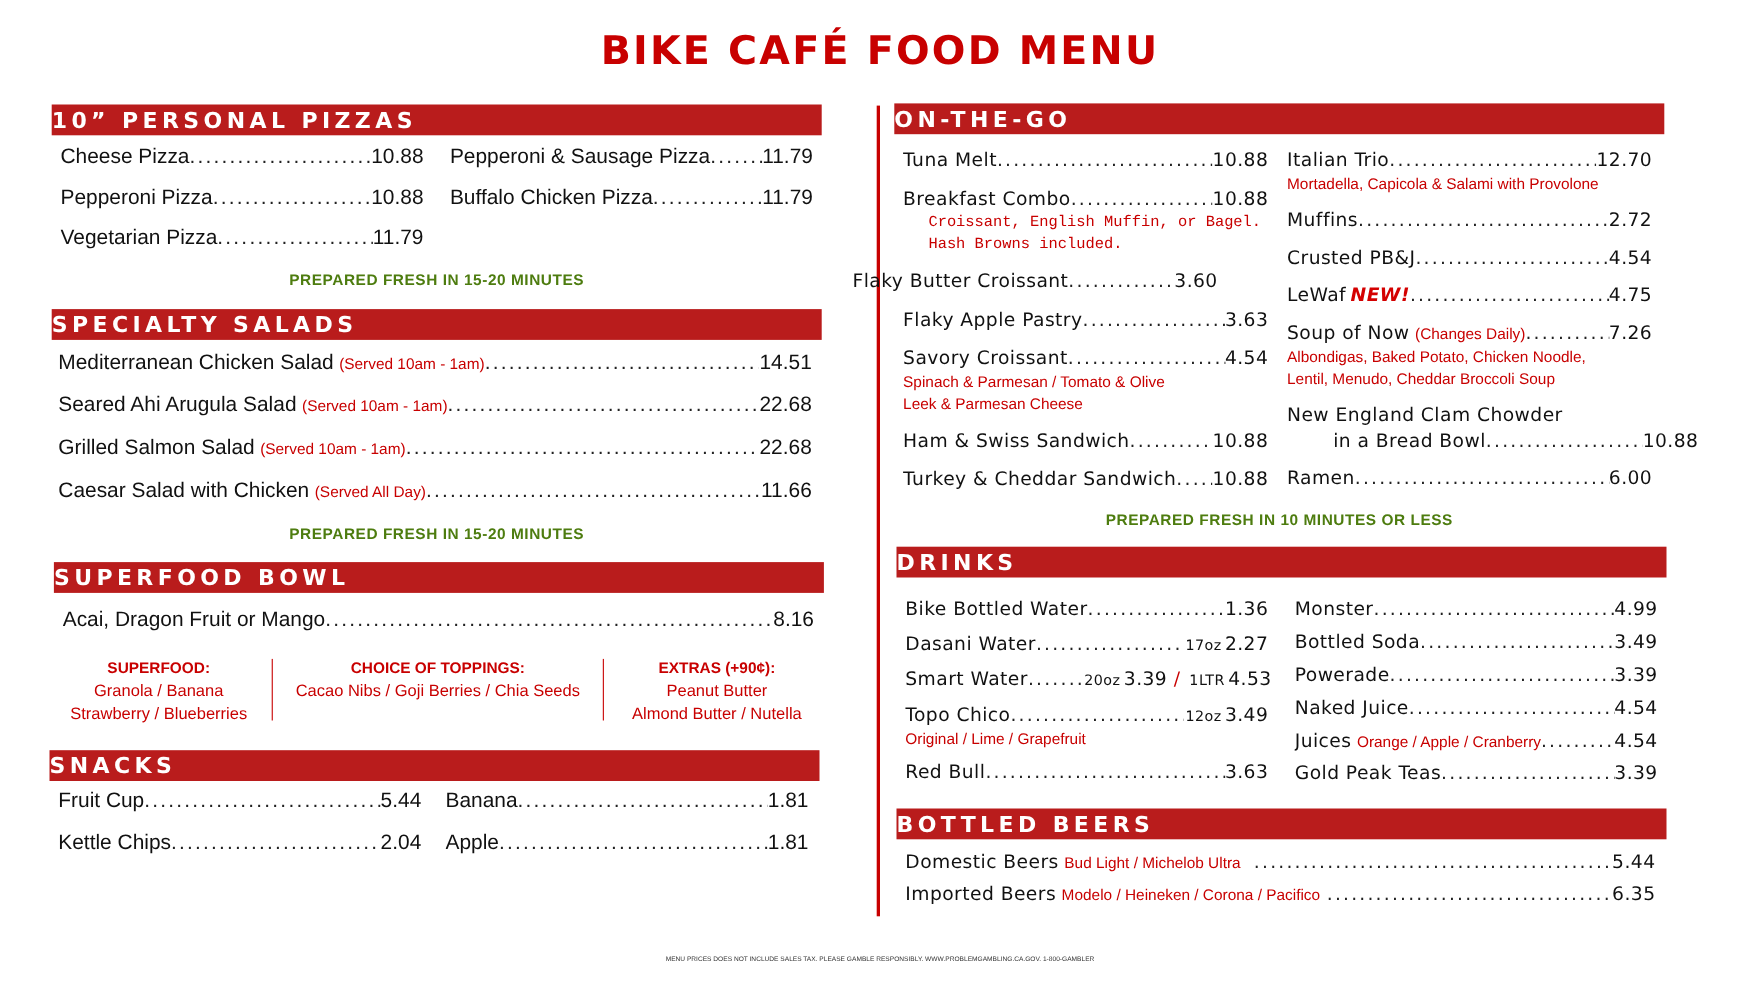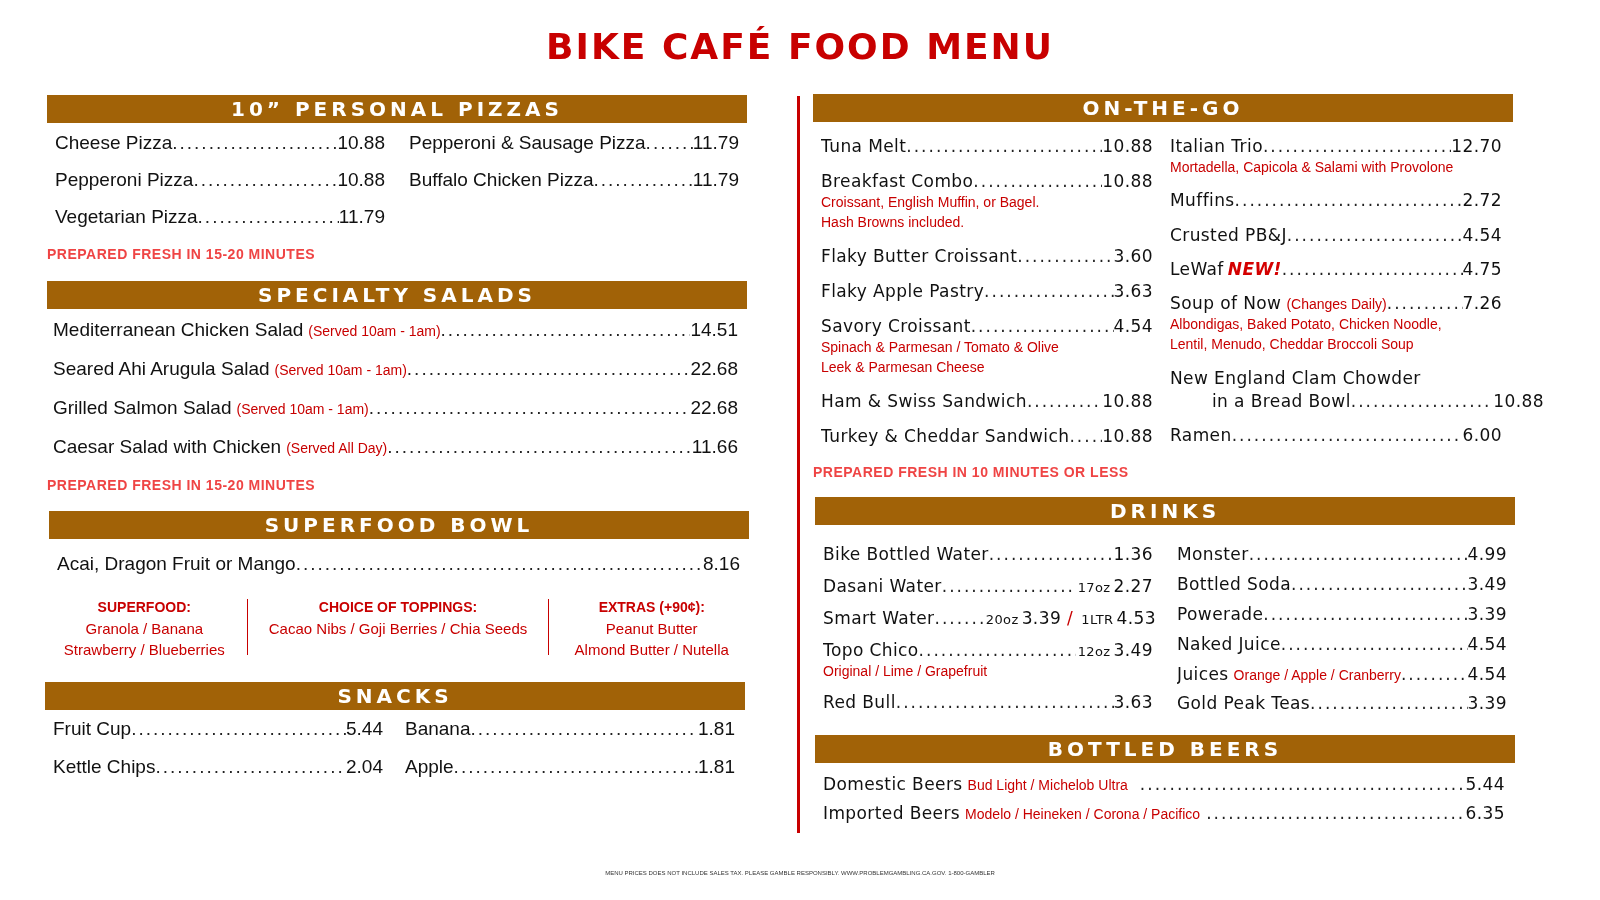--- a/index.html
+++ b/index.html
@@ -7,40 +7,40 @@
   body { position: relative; font-family: "Liberation Sans", sans-serif; color: #111; }
 
   .title {
     position: absolute; left: 0; width: 1600px; top: 26px; text-align: center;
     font-family: "DejaVu Sans", sans-serif; font-weight: bold; font-size: 36px;
     color: #c80000; letter-spacing: 2px;
   }
   .divider { position: absolute; left: 797px; top: 96px; width: 3px; height: 737px; background: #c80000; }
 
   .band {
-    position: absolute; height: 28px; background: #a16207; color: #fff;
+    position: absolute; height: 28px; background: #b91c1c; color: #fff;
     font-family: "DejaVu Sans", sans-serif; font-weight: bold; font-size: 20px;
-    letter-spacing: 4px; text-align: center; line-height: 28px;
+    letter-spacing: 4px; line-height: 28px;
   }
 
   .row { position: absolute; display: flex; align-items: baseline; white-space: nowrap; overflow: hidden; font-size: 18px; }
   .row .name { flex: 0 0 auto; }
   .row .note { flex: 0 0 auto; color: #c80000; font-size: 14px; margin-left: 5px; }
   .row .dots { flex: 1 1 auto; overflow: hidden; letter-spacing: 2px; color: #222; }
   .row .dots::before { content: "....................................................................................................................................................................................................................."; }
   .row .size { flex: 0 0 auto; font-size: 13px; margin: 0 3px 0 2px; }
   .row .price { flex: 0 0 auto; }
   .row .slash { color: #c80000; margin: 0 6px; }
 
   .left .row { font-family: "Liberation Sans", sans-serif; font-size: 19px; }
   .right .row { font-family: "DejaVu Sans", sans-serif; font-size: 17px; letter-spacing: 0.4px; }
   .right .row .note { font-family: "Liberation Sans", sans-serif; font-size: 14px; letter-spacing: 0; }
 
   .sub { position: absolute; color: #c80000; font-size: 14px; line-height: 20px; font-family: "Liberation Sans", sans-serif; }
-  .prep { position: absolute; color: #ef4444; font-size: 14px; font-weight: bold; letter-spacing: 0.5px; }
+  .prep { position: absolute; text-align: center; color: #4d7c0f; font-size: 14px; font-weight: bold; letter-spacing: 0.5px; }
   .new-tag { color: #d40000; font-weight: bold; font-family: "DejaVu Sans", sans-serif; font-style: italic; margin-left: 4px; }
 
   .superfood-cols { position: absolute; left: 48px; top: 597px; width: 700px; height: 60px; display: flex; }
   .sf-col { flex: 1; text-align: center; color: #c80000; font-size: 15px; line-height: 21px; }
   .sf-col .hd { font-weight: bold; font-size: 14px; }
   .sf-sep { width: 1px; background: #c80000; margin: 2px 6px; }
 
   .footer { position: absolute; left: 0; width: 1600px; top: 870px; text-align: center; font-size: 6px; color: #333; }
 </style>
 </head>
@@ -161,25 +161,25 @@
   <div class="row" style="left:821px;top:136px;width:332px;">
     <span class="name">Tuna Melt</span>
       <span class="dots"></span>
       <span class="price">10.88</span>
   </div>
   <div class="row" style="left:821px;top:171px;width:332px;">
     <span class="name">Breakfast Combo</span>
       <span class="dots"></span>
       <span class="price">10.88</span>
   </div>
-  <div class="sub" style="left:821px;top:192px;">
+  <div class="sub" style="left:844px;top:192px;font-family:Liberation Mono, monospace;">
     <div>Croissant, English Muffin, or Bagel.</div>
     <div>Hash Browns included.</div>
   </div>
-  <div class="row" style="left:821px;top:246px;width:332px;align-items:center;">
+  <div class="row" style="left:775px;top:246px;width:332px;align-items:center;">
     <span class="name">Flaky Butter Croissant</span>
       <span class="dots"></span>
       <span class="price">3.60</span>
   </div>
   <div class="row" style="left:821px;top:281px;width:332px;">
     <span class="name">Flaky Apple Pastry</span>
       <span class="dots"></span>
       <span class="price">3.63</span>
   </div>
   <div class="row" style="left:821px;top:316px;width:332px;">

